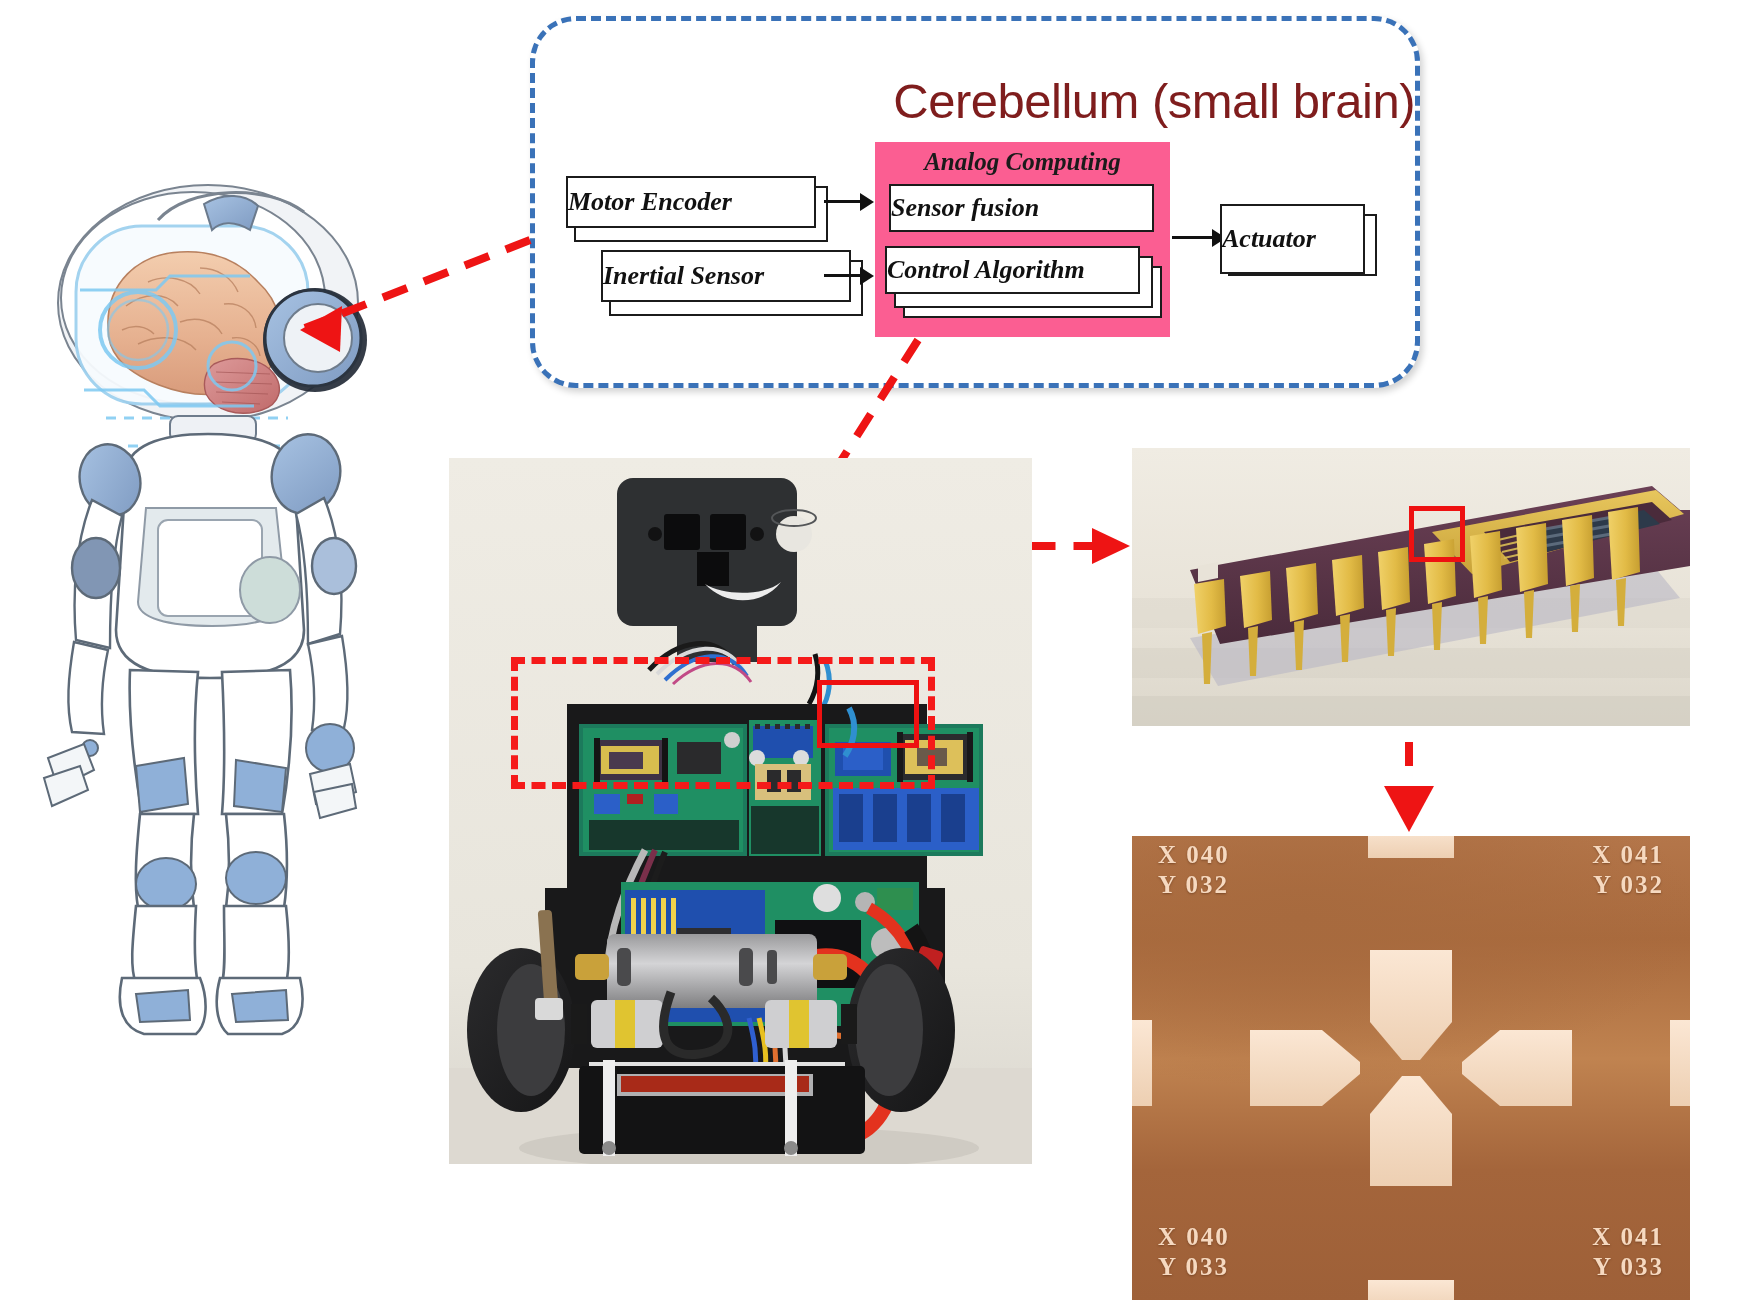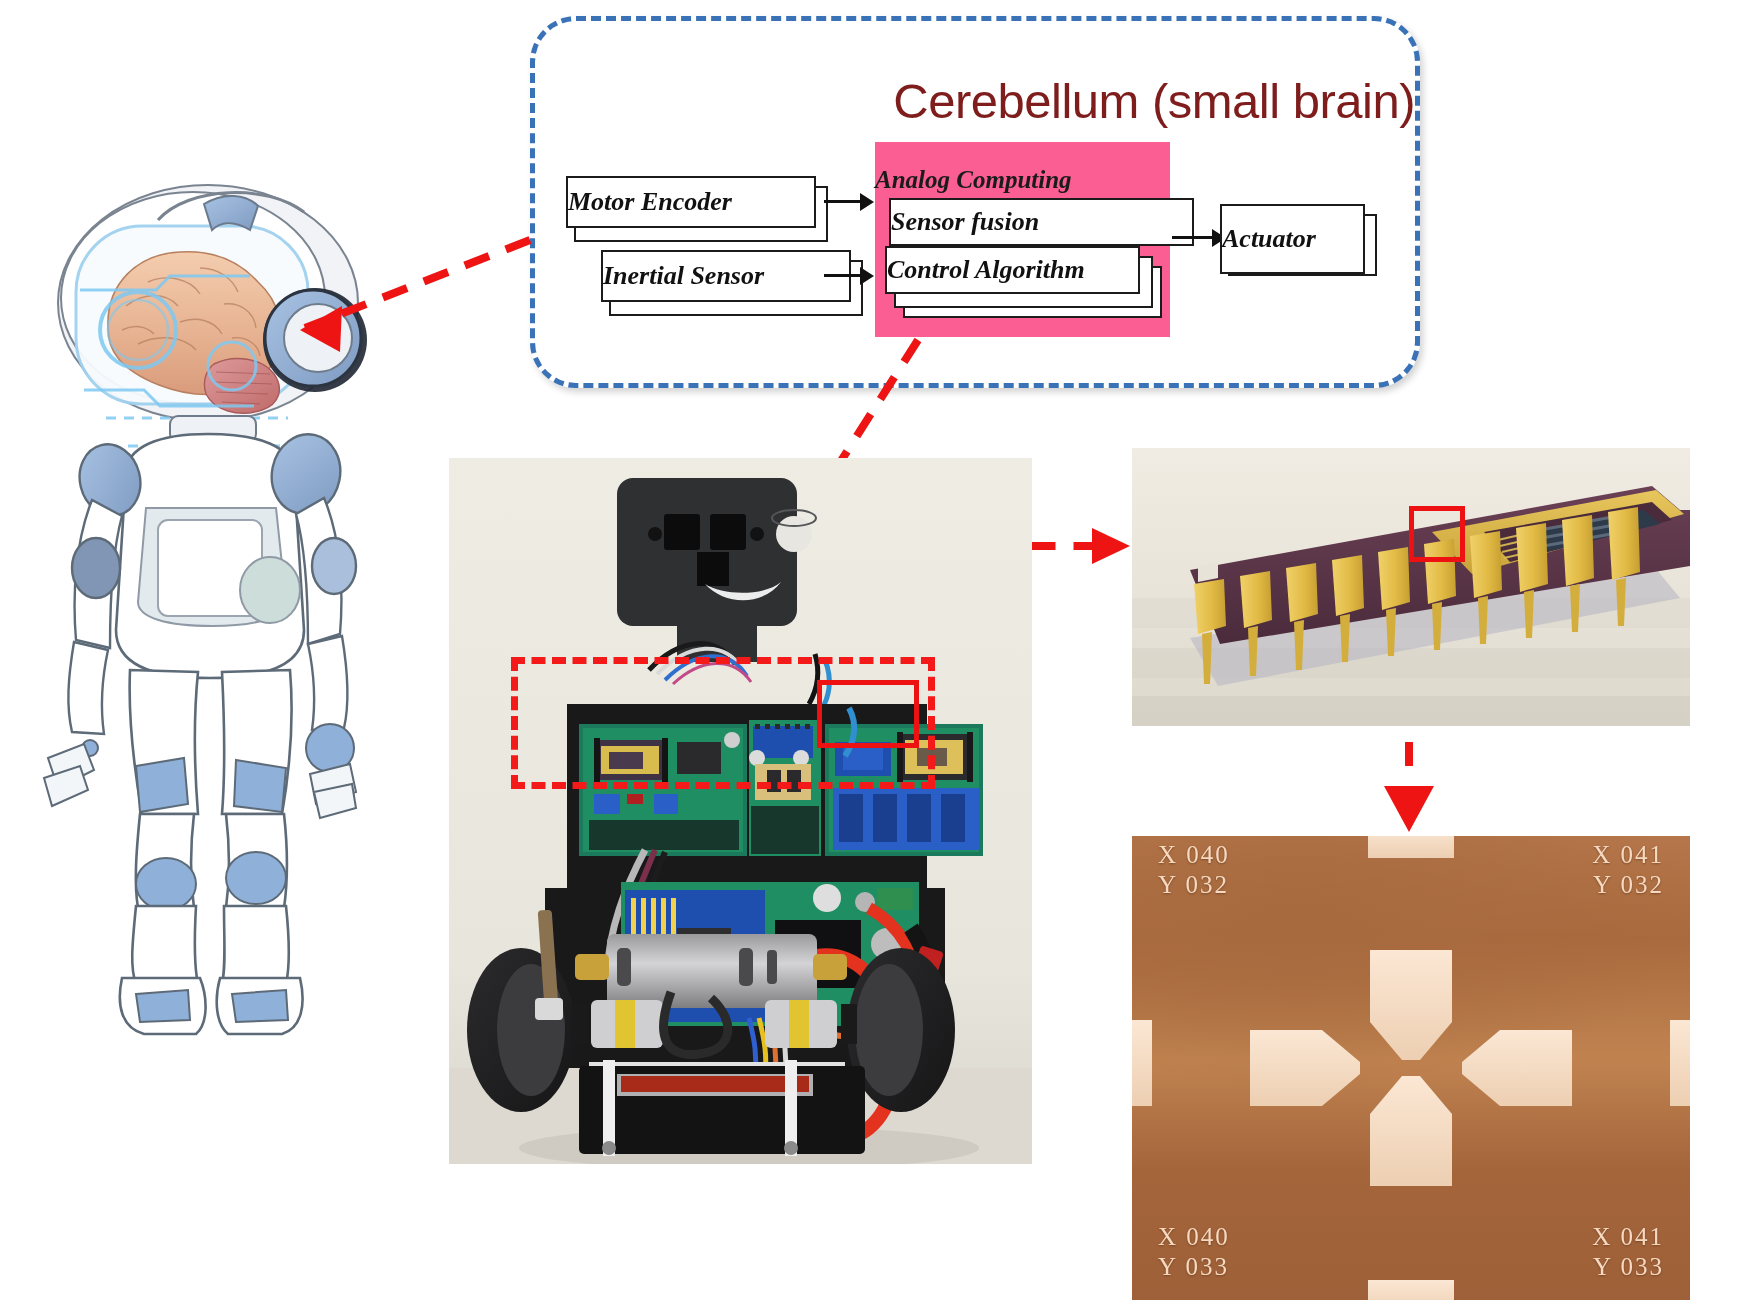--- a/index.html
+++ b/index.html
@@ -28,21 +28,21 @@
   .stack .lbl{
     font-family:"Liberation Serif",serif;font-style:italic;
     font-size:26px;color:#111;white-space:nowrap;font-weight:600;
   }
 
   
   #analog-block{
     left:875px;top:142px;width:295px;height:195px;background:#fb5e92;
   }
   #analog-title{
-    position:absolute;left:0;right:0;top:24px;
+    position:absolute;left:0;right:0;top:6px;text-align:center;
     font-family:"Liberation Serif",serif;font-style:italic;font-weight:600;
     font-size:25px;color:#1b1b1b;
   }
 
   
   .arrow-line{position:absolute;background:#111;height:3px;}
   .arrow-head{position:absolute;width:0;height:0;
     border-top:9px solid transparent;border-bottom:9px solid transparent;
     border-left:14px solid #111;}
 
@@ -54,21 +54,21 @@
     background:#edeae2;overflow:hidden;}
   #chip-photo{left:1132px;top:448px;width:558px;height:278px;
     background:#eeeae1;overflow:hidden;}
   #micro-photo{left:1132px;top:836px;width:558px;height:464px;
     overflow:hidden;
     background:
       radial-gradient(ellipse 120% 60% at 30% 18%, #a76a3e 0%, rgba(167,106,62,0) 60%),
       linear-gradient(#b4764a 0%, #a96a3d 22%, #c08350 48%, #a4653b 72%, #9e6038 100%);}
   .micro-lbl{position:absolute;color:#f6d9c0;font-size:25px;line-height:30px;
     font-family:"Liberation Serif",serif;letter-spacing:2px;
-    text-shadow:0 1px 2px rgba(80,40,15,.5);}
+    text-shadow:0 1px 2px rgba(80,40,15,.5);font-weight:bold;}
 
   
   .red-dash-box{position:absolute;border:7px dashed #f51a1a;}
   .red-solid-box{position:absolute;border:5px solid #ee1111;}
 </style>
 </head>
 <body>
 
 <div class="abs" id="robot-illustration">
 <svg width="380" height="930" viewBox="0 0 380 930" xmlns="http://www.w3.org/2000/svg">
@@ -210,21 +210,21 @@
 </div>
 
 <div class="arrow-line abs" style="left:824px;top:200px;width:38px;"></div>
 <div class="arrow-head abs" style="left:860px;top:193px;"></div>
 <div class="arrow-line abs" style="left:824px;top:274px;width:38px;"></div>
 <div class="arrow-head abs" style="left:860px;top:267px;"></div>
 
 <div class="abs" id="analog-block">
   <div id="analog-title">Analog Computing</div>
 
-  <div class="stack" style="left:14px;top:56px;width:265px;height:48px;padding-left:40px;">
+  <div class="stack" style="left:14px;top:42px;width:265px;height:48px;">
     <div class="front">
       <span class="lbl">Sensor fusion</span>
     </div>
   </div>
 
   <div class="stack" style="left:10px;top:104px;width:255px;height:48px;">
     <div class="sh" style="left:18px;top:20px;width:255px;height:48px;"></div>
     <div class="sh" style="left:9px;top:10px;width:255px;height:48px;"></div>
     <div class="front">
       <span class="lbl">Control Algorithm</span>

